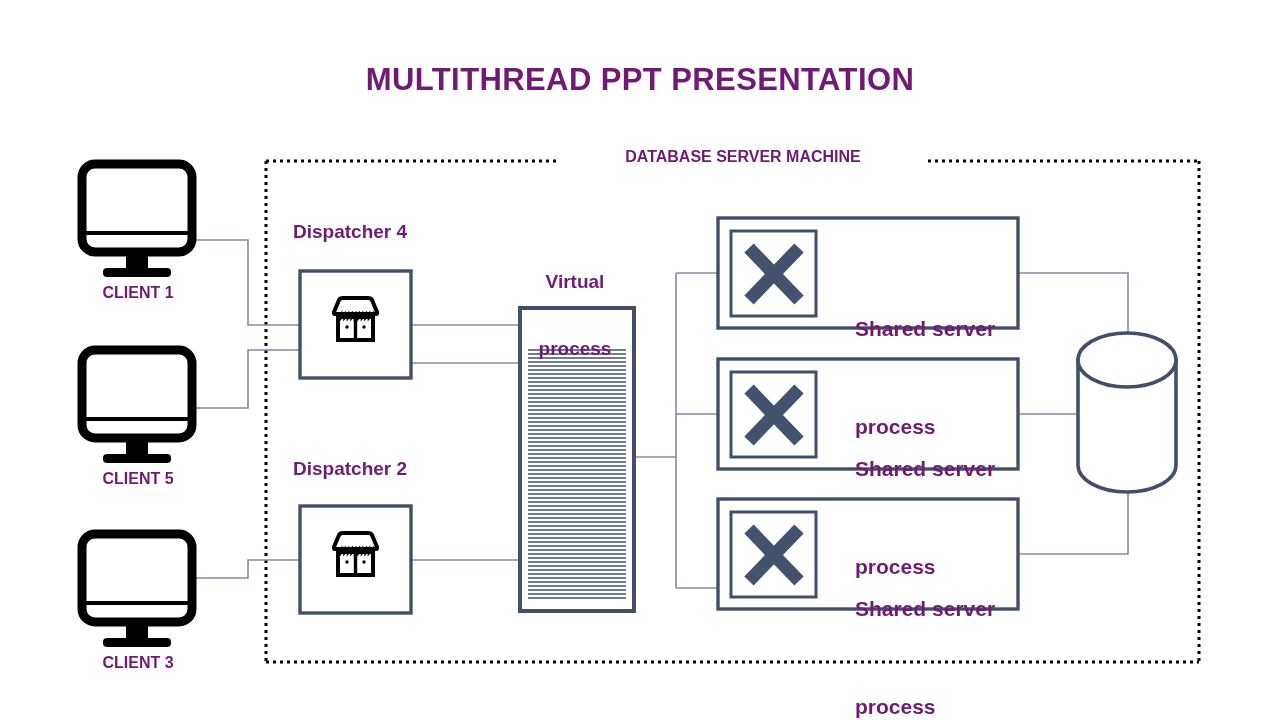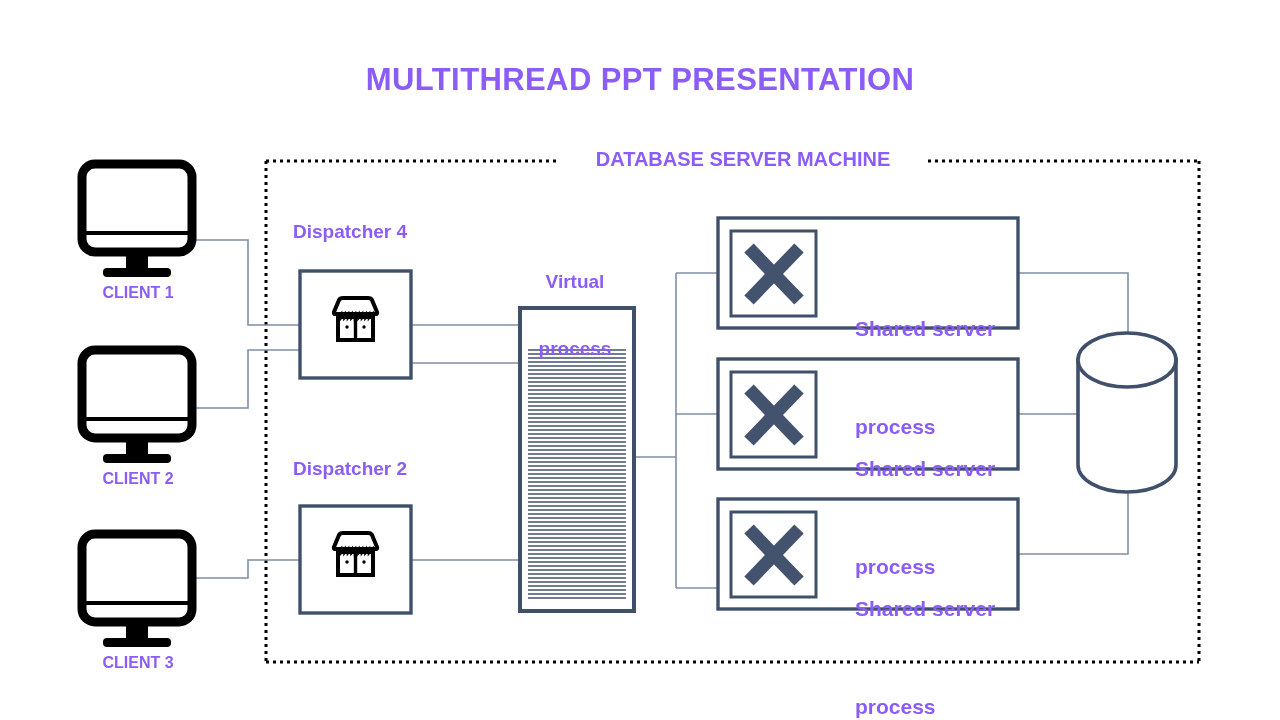--- a/index.html
+++ b/index.html
@@ -20,38 +20,38 @@
   #svg-layer {
     position: absolute;
     left: 0;
     top: 0;
     width: 1280px;
     height: 720px;
   }
   .lbl {
     position: absolute;
     font-weight: bold;
-    color: #8b5cf6;
+    color: #701a75;
     white-space: pre;
     line-height: 1.18;
   }
   #page-title {
     left: 0;
     top: 62px;
     width: 1280px;
     text-align: center;
     font-size: 31px;
     letter-spacing: 0.4px;
   }
   #boundary-title {
     left: 560px;
     top: 148px;
     width: 350px;
     text-align: center;
-    font-size: 20px;
+    font-size: 16px;
     background: #ffffff;
     padding: 0 8px;
   }
   .client-label {
     width: 160px;
     text-align: center;
     font-size: 16px;
   }
   #client-label-1 { left: 58px; top: 284px; }
   #client-label-2 { left: 58px; top: 470px; }
@@ -274,21 +274,21 @@
       <ellipse cx="1127" cy="360" rx="49" ry="27" fill="#ffffff" stroke="#40506b" stroke-width="3.6"></ellipse>
     </g>
 
   </svg>
 
   <div class="lbl" id="page-title">MULTITHREAD PPT PRESENTATION</div>
 
   <div class="lbl" id="boundary-title">DATABASE SERVER MACHINE</div>
 
   <div class="lbl client-label" id="client-label-1">CLIENT 1</div>
-  <div class="lbl client-label" id="client-label-2">CLIENT 2</div>
+  <div class="lbl client-label" id="client-label-2">CLIENT 5</div>
   <div class="lbl client-label" id="client-label-3">CLIENT 3</div>
 
   <div class="lbl dispatcher-label" id="dispatcher-label-1">Dispatcher 4</div>
   <div class="lbl dispatcher-label" id="dispatcher-label-2">Dispatcher 2</div>
 
   <div class="lbl" id="vc-label">
     <div>Virtual</div>
     <div>process</div>
   </div>
 

